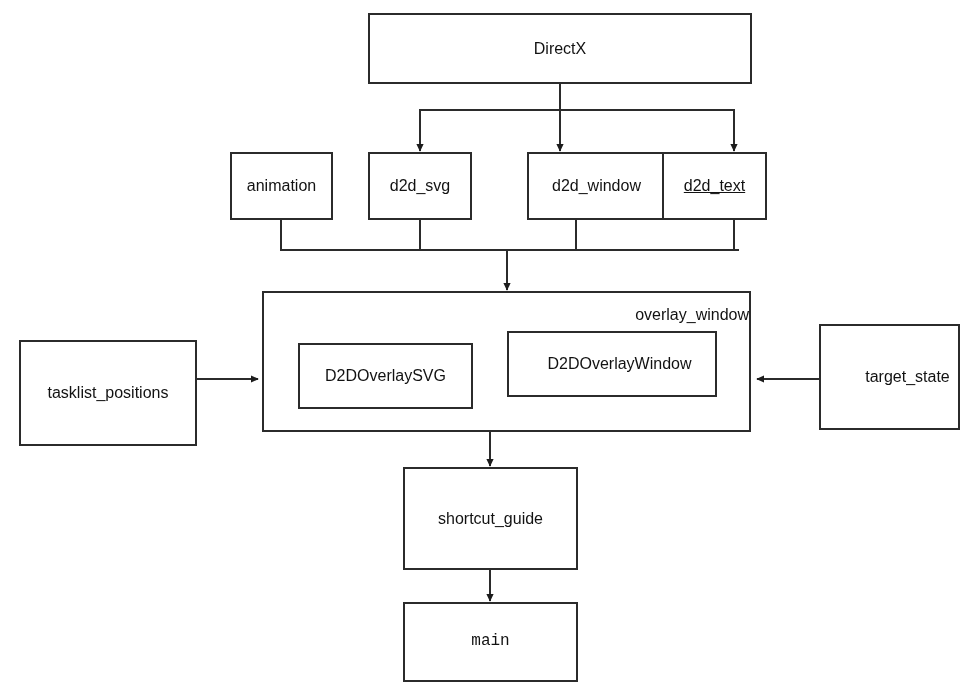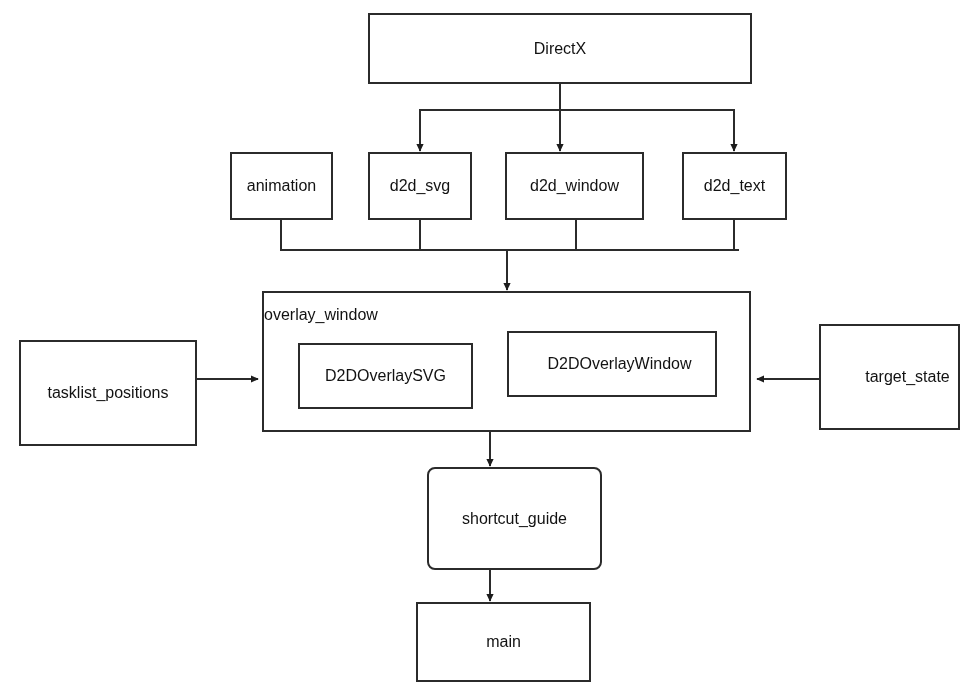--- a/index.html
+++ b/index.html
@@ -39,39 +39,39 @@
   }
   .node.container {
     display: block;
     background: transparent;
   }
   .container-title {
     position: absolute;
     top: 12px;
     left: 0;
     right: 0;
-    text-align: left;
+    text-align: right;
     font-size: 16px;
     color: #121212;
   }
   .node.inner {
     z-index: 3;
   }
   .n-directx   { left: 368px; top: 13px;  width: 384px; height: 71px; }
   .n-animation { left: 230px; top: 152px; width: 103px; height: 68px; }
   .n-d2dsvg    { left: 368px; top: 152px; width: 104px; height: 68px; }
-  .n-d2dwindow { left: 505px; top: 152px; width: 139px; height: 68px; }
-  .n-d2dtext   { left: 682px; top: 152px; width: 105px; height: 68px; }
+  .n-d2dwindow { left: 527px; top: 152px; width: 139px; height: 68px; }
+  .n-d2dtext   { left: 662px; top: 152px; width: 105px; height: 68px; text-decoration: underline; }
   .n-overlay   { left: 262px; top: 291px; width: 489px; height: 141px; }
   .n-ovsvg     { left: 298px; top: 331px; width: 175px; height: 66px; margin-top: 12px; }
   .n-ovwindow  { left: 507px; top: 331px; width: 210px; height: 66px; padding-left: 15px; }
   .n-tasklist  { left: 19px;  top: 324px; width: 178px; height: 106px; margin-top: 16px; }
   .n-target    { left: 819px; top: 324px; width: 141px; height: 106px; padding-left: 36px; }
-  .n-shortcut  { left: 427px; top: 467px; width: 175px; height: 103px; border-radius: 8px; }
-  .n-main      { left: 416px; top: 602px; width: 175px; height: 80px; }
+  .n-shortcut  { left: 403px; top: 467px; width: 175px; height: 103px; }
+  .n-main      { left: 403px; top: 602px; width: 175px; height: 80px; font-family: Liberation Mono, monospace; }
 </style>
 </head>
 <body>
 
 <div id="canvas">
 
   <svg id="edges" viewBox="0 0 975 692" width="975" height="692" xmlns="http://www.w3.org/2000/svg">
     <defs>
       <marker id="ah" markerWidth="10" markerHeight="10" refX="7.2" refY="4" orient="auto" markerUnits="userSpaceOnUse">
         <path d="M0,0.3 L8,4 L0,7.7 z" fill="#1c1c1c"></path>

